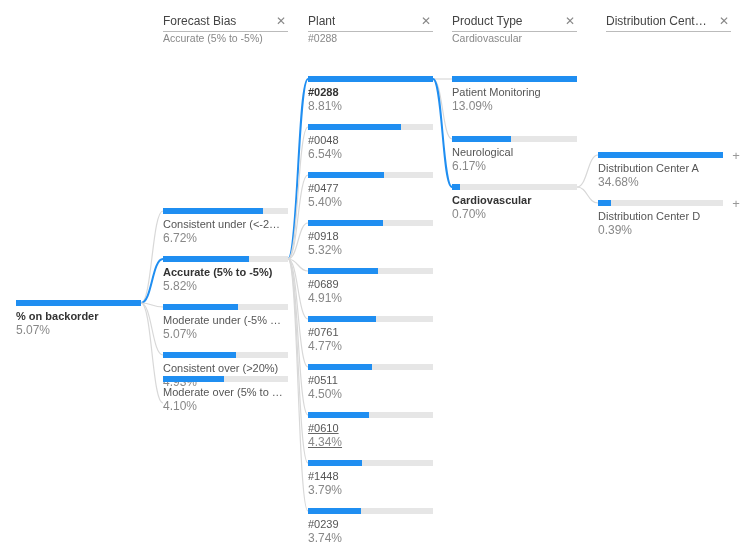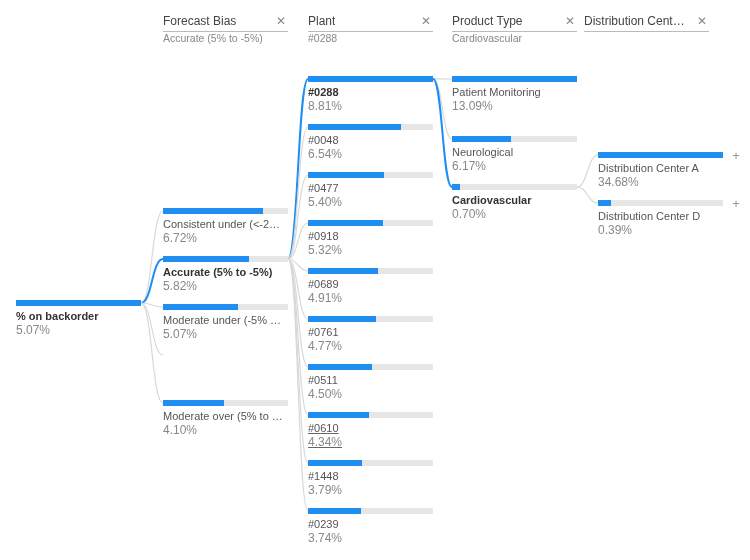--- a/index.html
+++ b/index.html
@@ -101,21 +101,21 @@
     <div class="col-header" style="left: 308px; top: 14px;">
       <span class="title">Plant</span>
       <span class="close">✕</span>
     </div>
     <div class="col-subtitle" style="left: 308px; top: 32px; width: 125px;">#0288</div>
     <div class="col-header" style="left: 452px; top: 14px;">
       <span class="title">Product Type</span>
       <span class="close">✕</span>
     </div>
     <div class="col-subtitle" style="left: 452px; top: 32px; width: 125px;">Cardiovascular</div>
-    <div class="col-header" style="left: 584px; top: 14px;">
+    <div class="col-header" style="left: 606px; top: 14px;">
       <span class="title">Distribution Cent…</span>
       <span class="close">✕</span>
     </div>
     <div class="node selected" style="left: 16px; top: 300px;">
       <div class="bar-track no-track">
         <div class="bar-fill" style="width: 100%;"></div>
       </div>
       <div class="label">% on backorder</div>
       <div class="value">5.07%</div>
     </div>
@@ -133,21 +133,28 @@
       <div class="label">Accurate (5% to -5%)</div>
       <div class="value">5.82%</div>
     </div>
     <div class="node" style="left: 163px; top: 304px;">
       <div class="bar-track">
         <div class="bar-fill" style="width: 60%;"></div>
       </div>
       <div class="label">Moderate under (-5% …</div>
       <div class="value">5.07%</div>
     </div>
-    <div class="node" style="left: 163px; top: 400px;">
+    <div class="node" style="left: 163px; top: 352px;">
+      <div class="bar-track">
+        <div class="bar-fill" style="width: 58%;"></div>
+      </div>
+      <div class="label">Consistent over (&gt;20%)</div>
+      <div class="value">4.93%</div>
+    </div>
+    <div class="node" style="left: 163px; top: 376px;">
       <div class="bar-track">
         <div class="bar-fill" style="width: 49%;"></div>
       </div>
       <div class="label">Moderate over (5% to …</div>
       <div class="value">4.10%</div>
     </div>
     <div class="node selected" style="left: 308px; top: 76px;">
       <div class="bar-track">
         <div class="bar-fill" style="width: 100%;"></div>
       </div>

